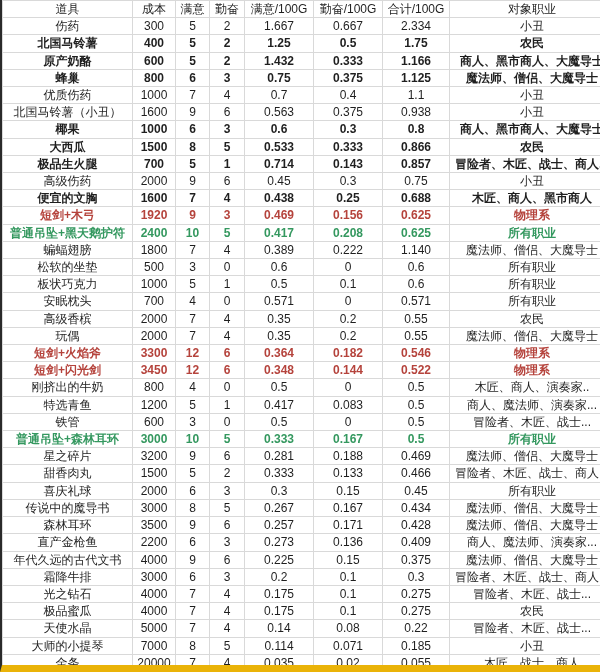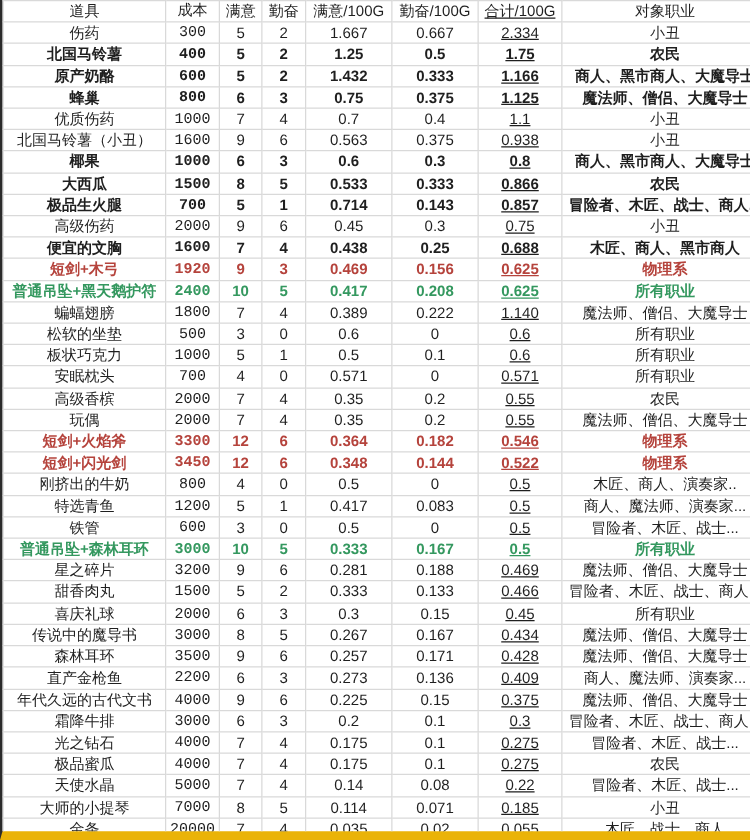--- a/index.html
+++ b/index.html
@@ -30,26 +30,26 @@
     vertical-align: middle;
     padding: 0 1px;
     height: 16.2px;
     line-height: 16.2px;
     white-space: nowrap;
     overflow: hidden;
     font-weight: 400;
   }
   .item-table th { font-weight: 400; }
   .col-name   { width: 127px; }
-  .col-cost   { width: 40px; font-family: Liberation Mono, monospace; }
+  .col-cost   { width: 40px; }
   .col-satisfy   { width: 31px; }
   .col-diligence { width: 32px; }
   .col-satisfy_per_100g   { width: 66px; }
   .col-diligence_per_100g { width: 66px; }
-  .col-total_per_100g     { width: 64px; text-decoration: underline; }
+  .col-total_per_100g     { width: 64px; }
   .col-profession         { width: 162px; }
   tr.style-bold td  { font-weight: 700; }
   tr.style-red td   { color: var(--red, #b5433c); font-weight: 700; text-align: center; }
   tr.style-green td { color: var(--green, #34985f); font-weight: 700; }
 </style>
 </head>
 <body>
 
 <div class="page">
   <table class="item-table">

